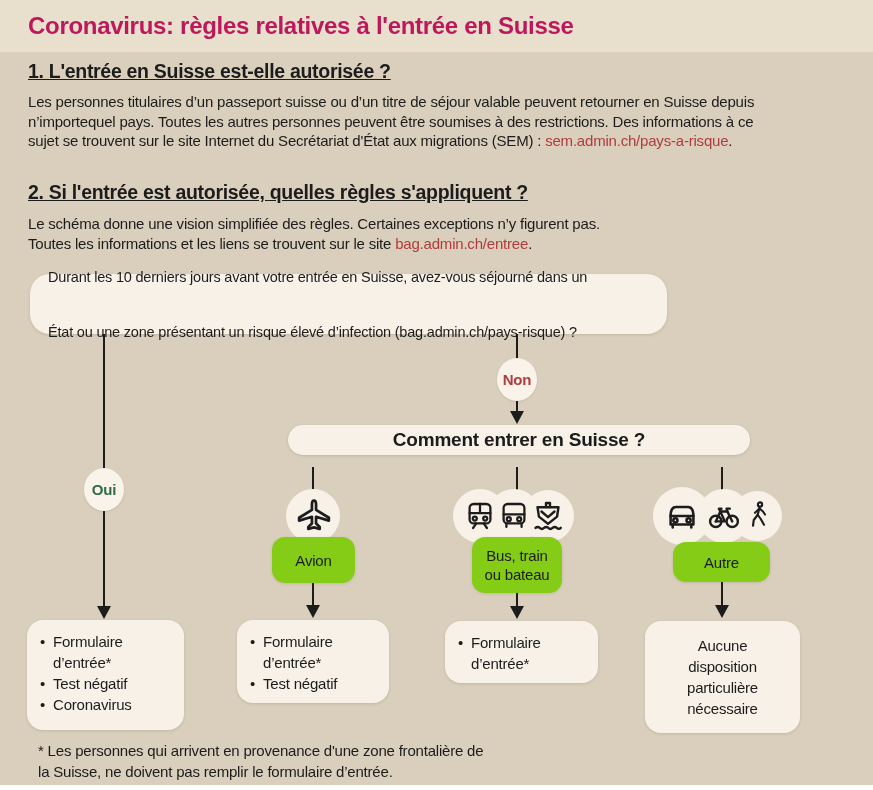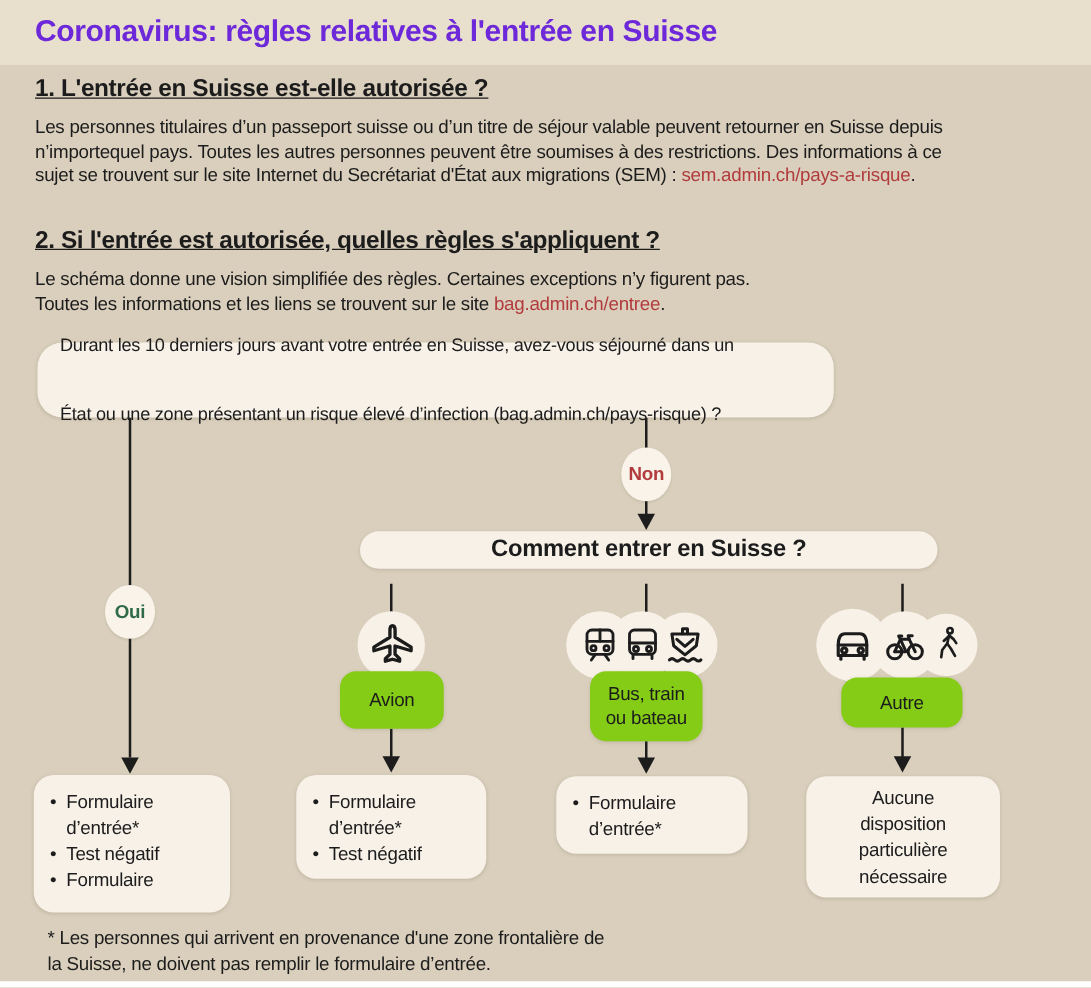--- a/index.html
+++ b/index.html
@@ -1,21 +1,21 @@
 <!DOCTYPE html>
 <html lang="fr"><head>
 <meta charset="utf-8">
 <style>
   html,body{margin:0;padding:0;}
   body{font-family:"Liberation Sans","DejaVu Sans",sans-serif;background:#fff;}
   .page{position:relative;width:873px;height:790px;background:#d9cfbc;overflow:hidden;
         color:#1c1c1c;letter-spacing:-0.2px;}
   
   .band{position:absolute;left:0;top:0;width:873px;height:52px;background:#e8dfcd;}
-  .title{position:absolute;left:28px;top:12px;font-size:24px;font-weight:bold;color:#6d28d9;
+  .title{position:absolute;left:28px;top:12px;font-size:24px;font-weight:bold;color:#be185d;
          letter-spacing:-0.3px;white-space:nowrap;}
   .sheading{position:absolute;left:28px;font-size:19.5px;font-weight:bold;white-space:nowrap;
             letter-spacing:-0.3px;text-decoration:underline;}
   .s1h{top:60px;} .s2h{top:181px;}
   .para{position:absolute;left:28px;font-size:15px;line-height:19.5px;}
   .p1{top:92px;} .p2{top:214px;line-height:20px;}
   .ln{white-space:nowrap;}
   .lnk{color:#b23b3d;text-decoration:none;cursor:pointer;}
   
   .crm{position:absolute;background:#f7f1e8;box-shadow:0 1px 3px rgba(90,75,55,.18);gap:35px;}
@@ -59,21 +59,21 @@
         justify-content:center;text-align:center;font-size:15px;line-height:19px;white-space:pre-line;
         box-shadow:0 1px 3px rgba(90,75,55,.15);}
   .lb-avion{left:272px;top:537px;width:83px;height:46px;}
   .lb-bus{left:472px;top:537px;width:90px;height:56px;}
   .lb-autre{left:673px;top:542px;width:97px;height:40px;}
   
   .rbox{border-radius:16px;font-size:15px;line-height:21px;box-sizing:border-box;padding:11px 8px 0 13px;}
   .rb1{left:27px;top:620px;width:157px;height:110px;}
   .rb2{left:237px;top:620px;width:152px;height:83px;}
   .rb3{left:445px;top:621px;width:153px;height:62px;}
-  .rb4{left:645px;top:621px;width:155px;height:97px;display:flex;align-items:center;
+  .rb4{left:645px;top:621px;width:155px;height:112px;display:flex;align-items:center;
        justify-content:center;text-align:center;padding:0;}
   .rb4 .ctr{width:120px;}
   .item{display:flex;}
   .blt{width:13px;flex:none;}
   .itx{flex:1;}
   
   .foot{position:absolute;left:38px;top:740px;font-size:15px;line-height:21px;white-space:pre-line;}
   .strip{position:absolute;left:0;top:785px;width:873px;height:5px;background:#ffffff;}
 </style>
 </head>
@@ -189,21 +189,21 @@
     <div class="item">
         <span class="blt">•</span>
         <span class="itx">Formulaire d’entrée*</span>
       </div>
     <div class="item">
         <span class="blt">•</span>
         <span class="itx">Test négatif</span>
       </div>
     <div class="item">
         <span class="blt">•</span>
-        <span class="itx">Formulaire</span>
+        <span class="itx">Coronavirus</span>
       </div>
   </div>
   <div class="crm rbox rb2">
     <div class="item">
         <span class="blt">•</span>
         <span class="itx">Formulaire d’entrée*</span>
       </div>
     <div class="item">
         <span class="blt">•</span>
         <span class="itx">Test négatif</span>

